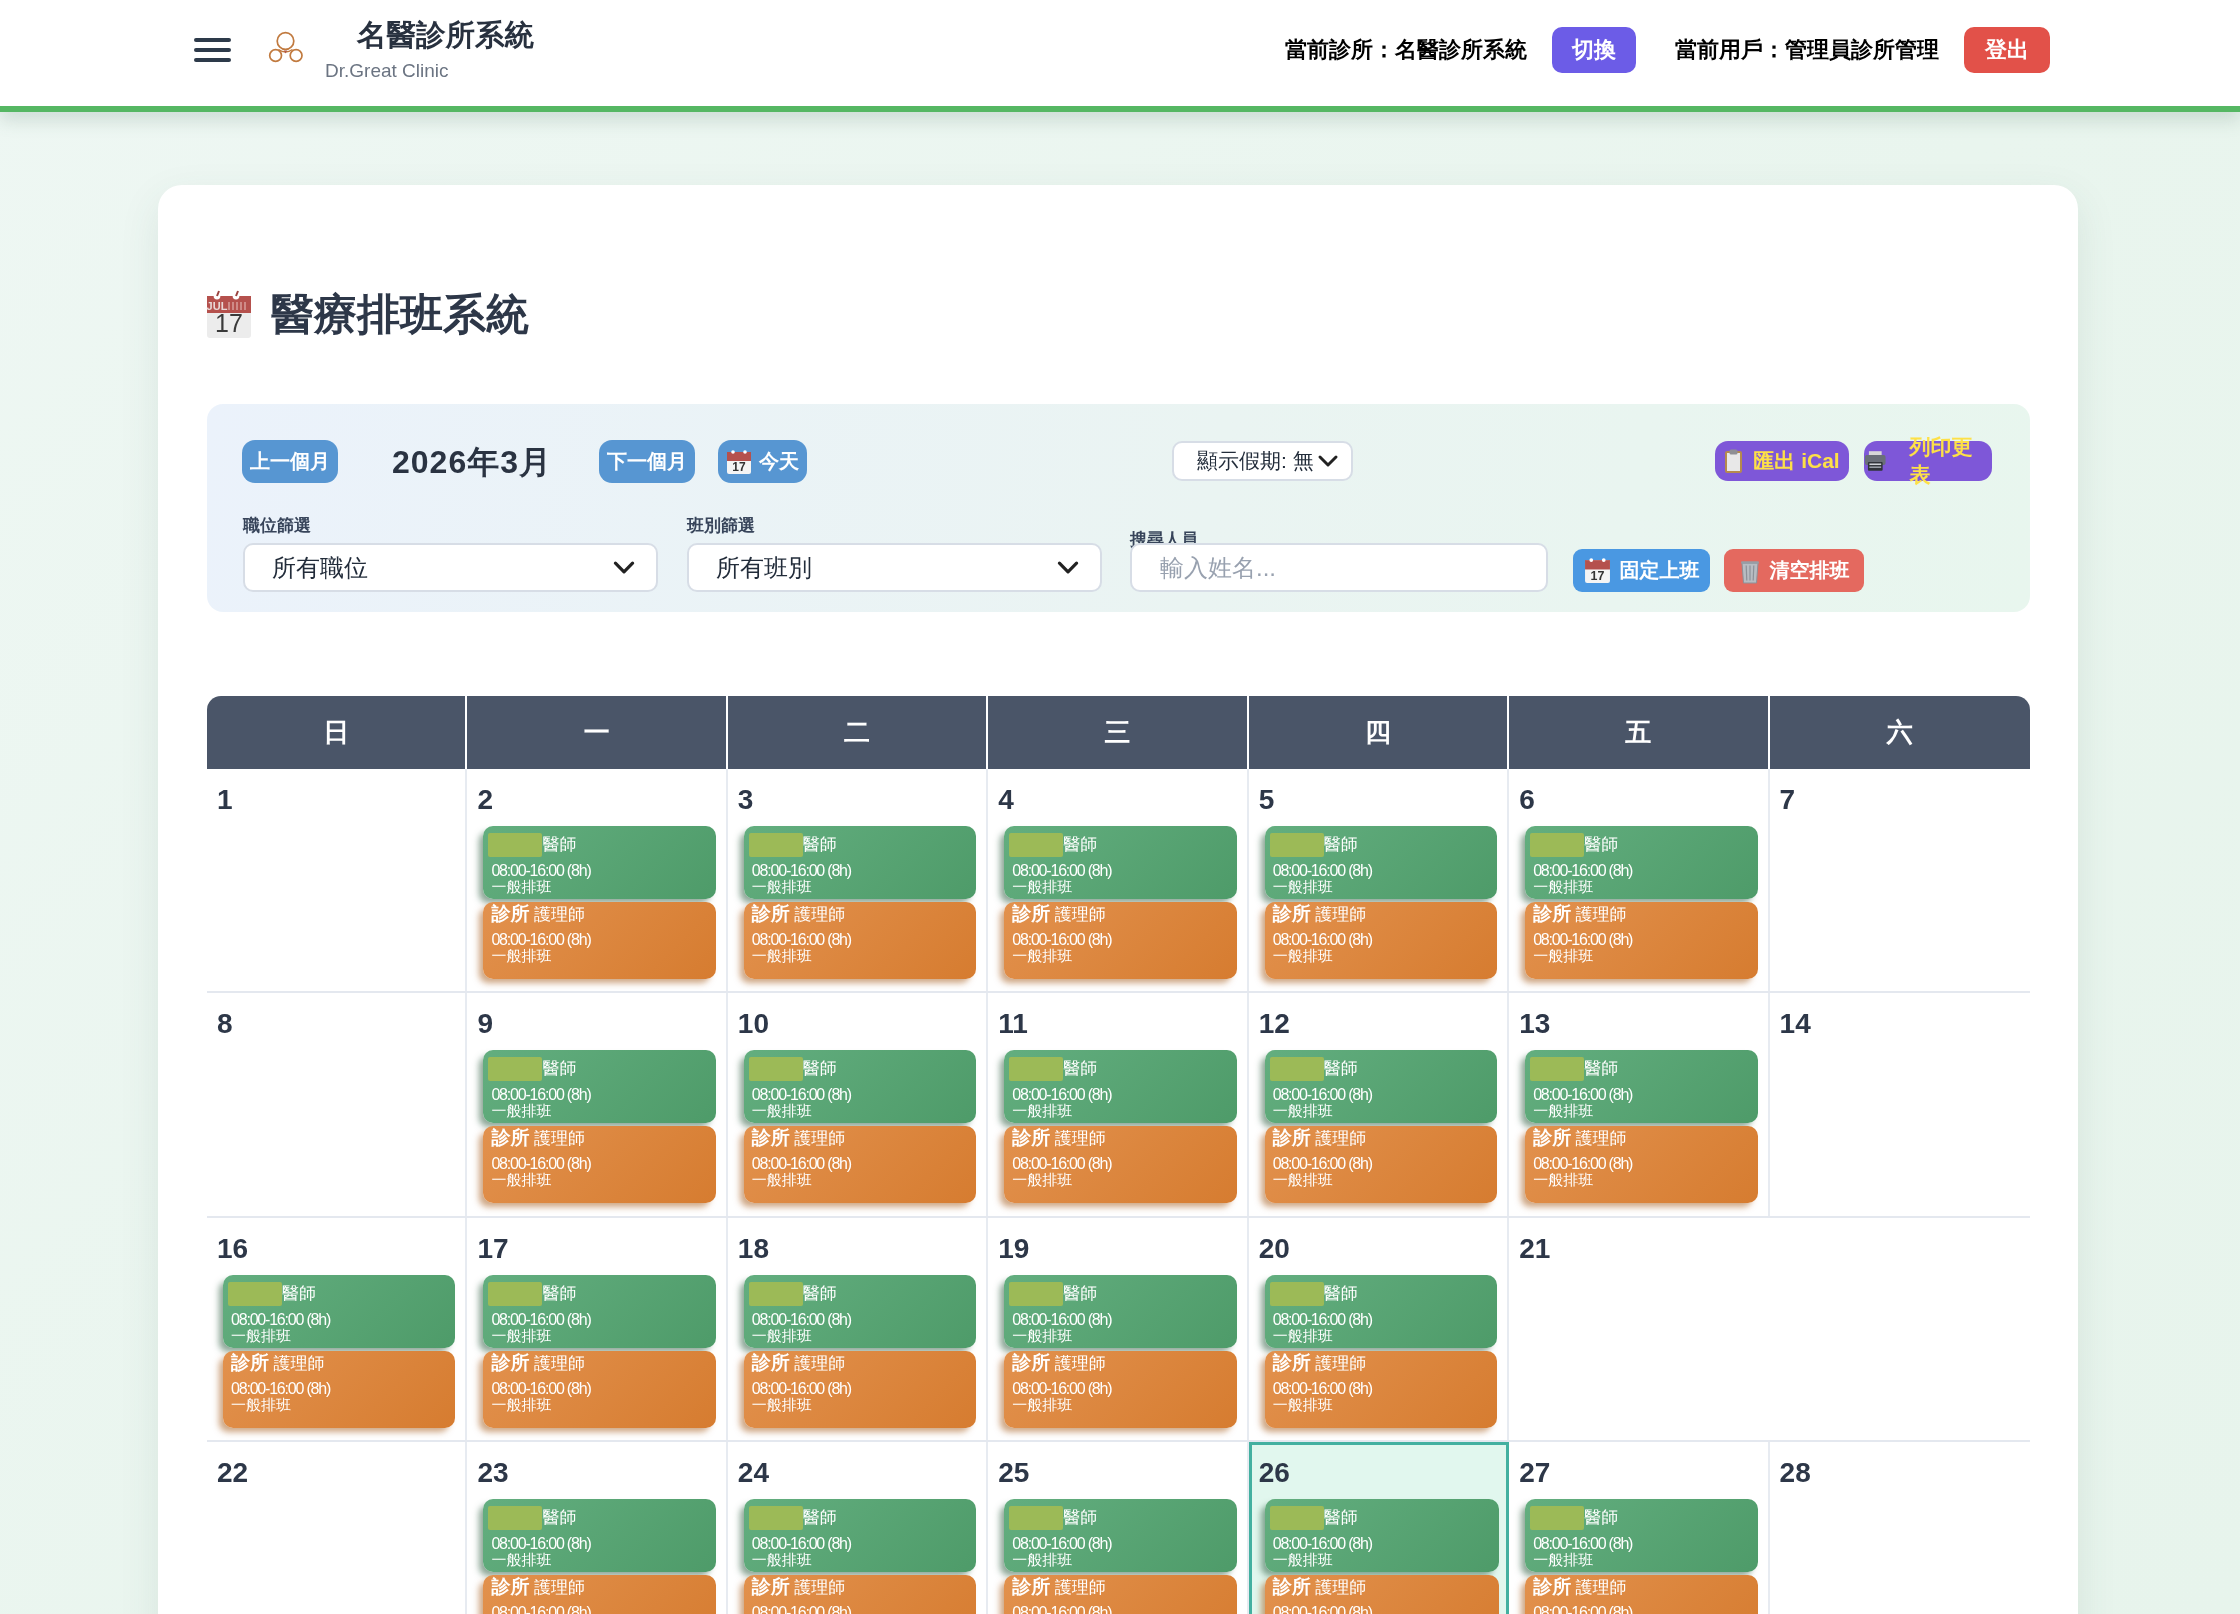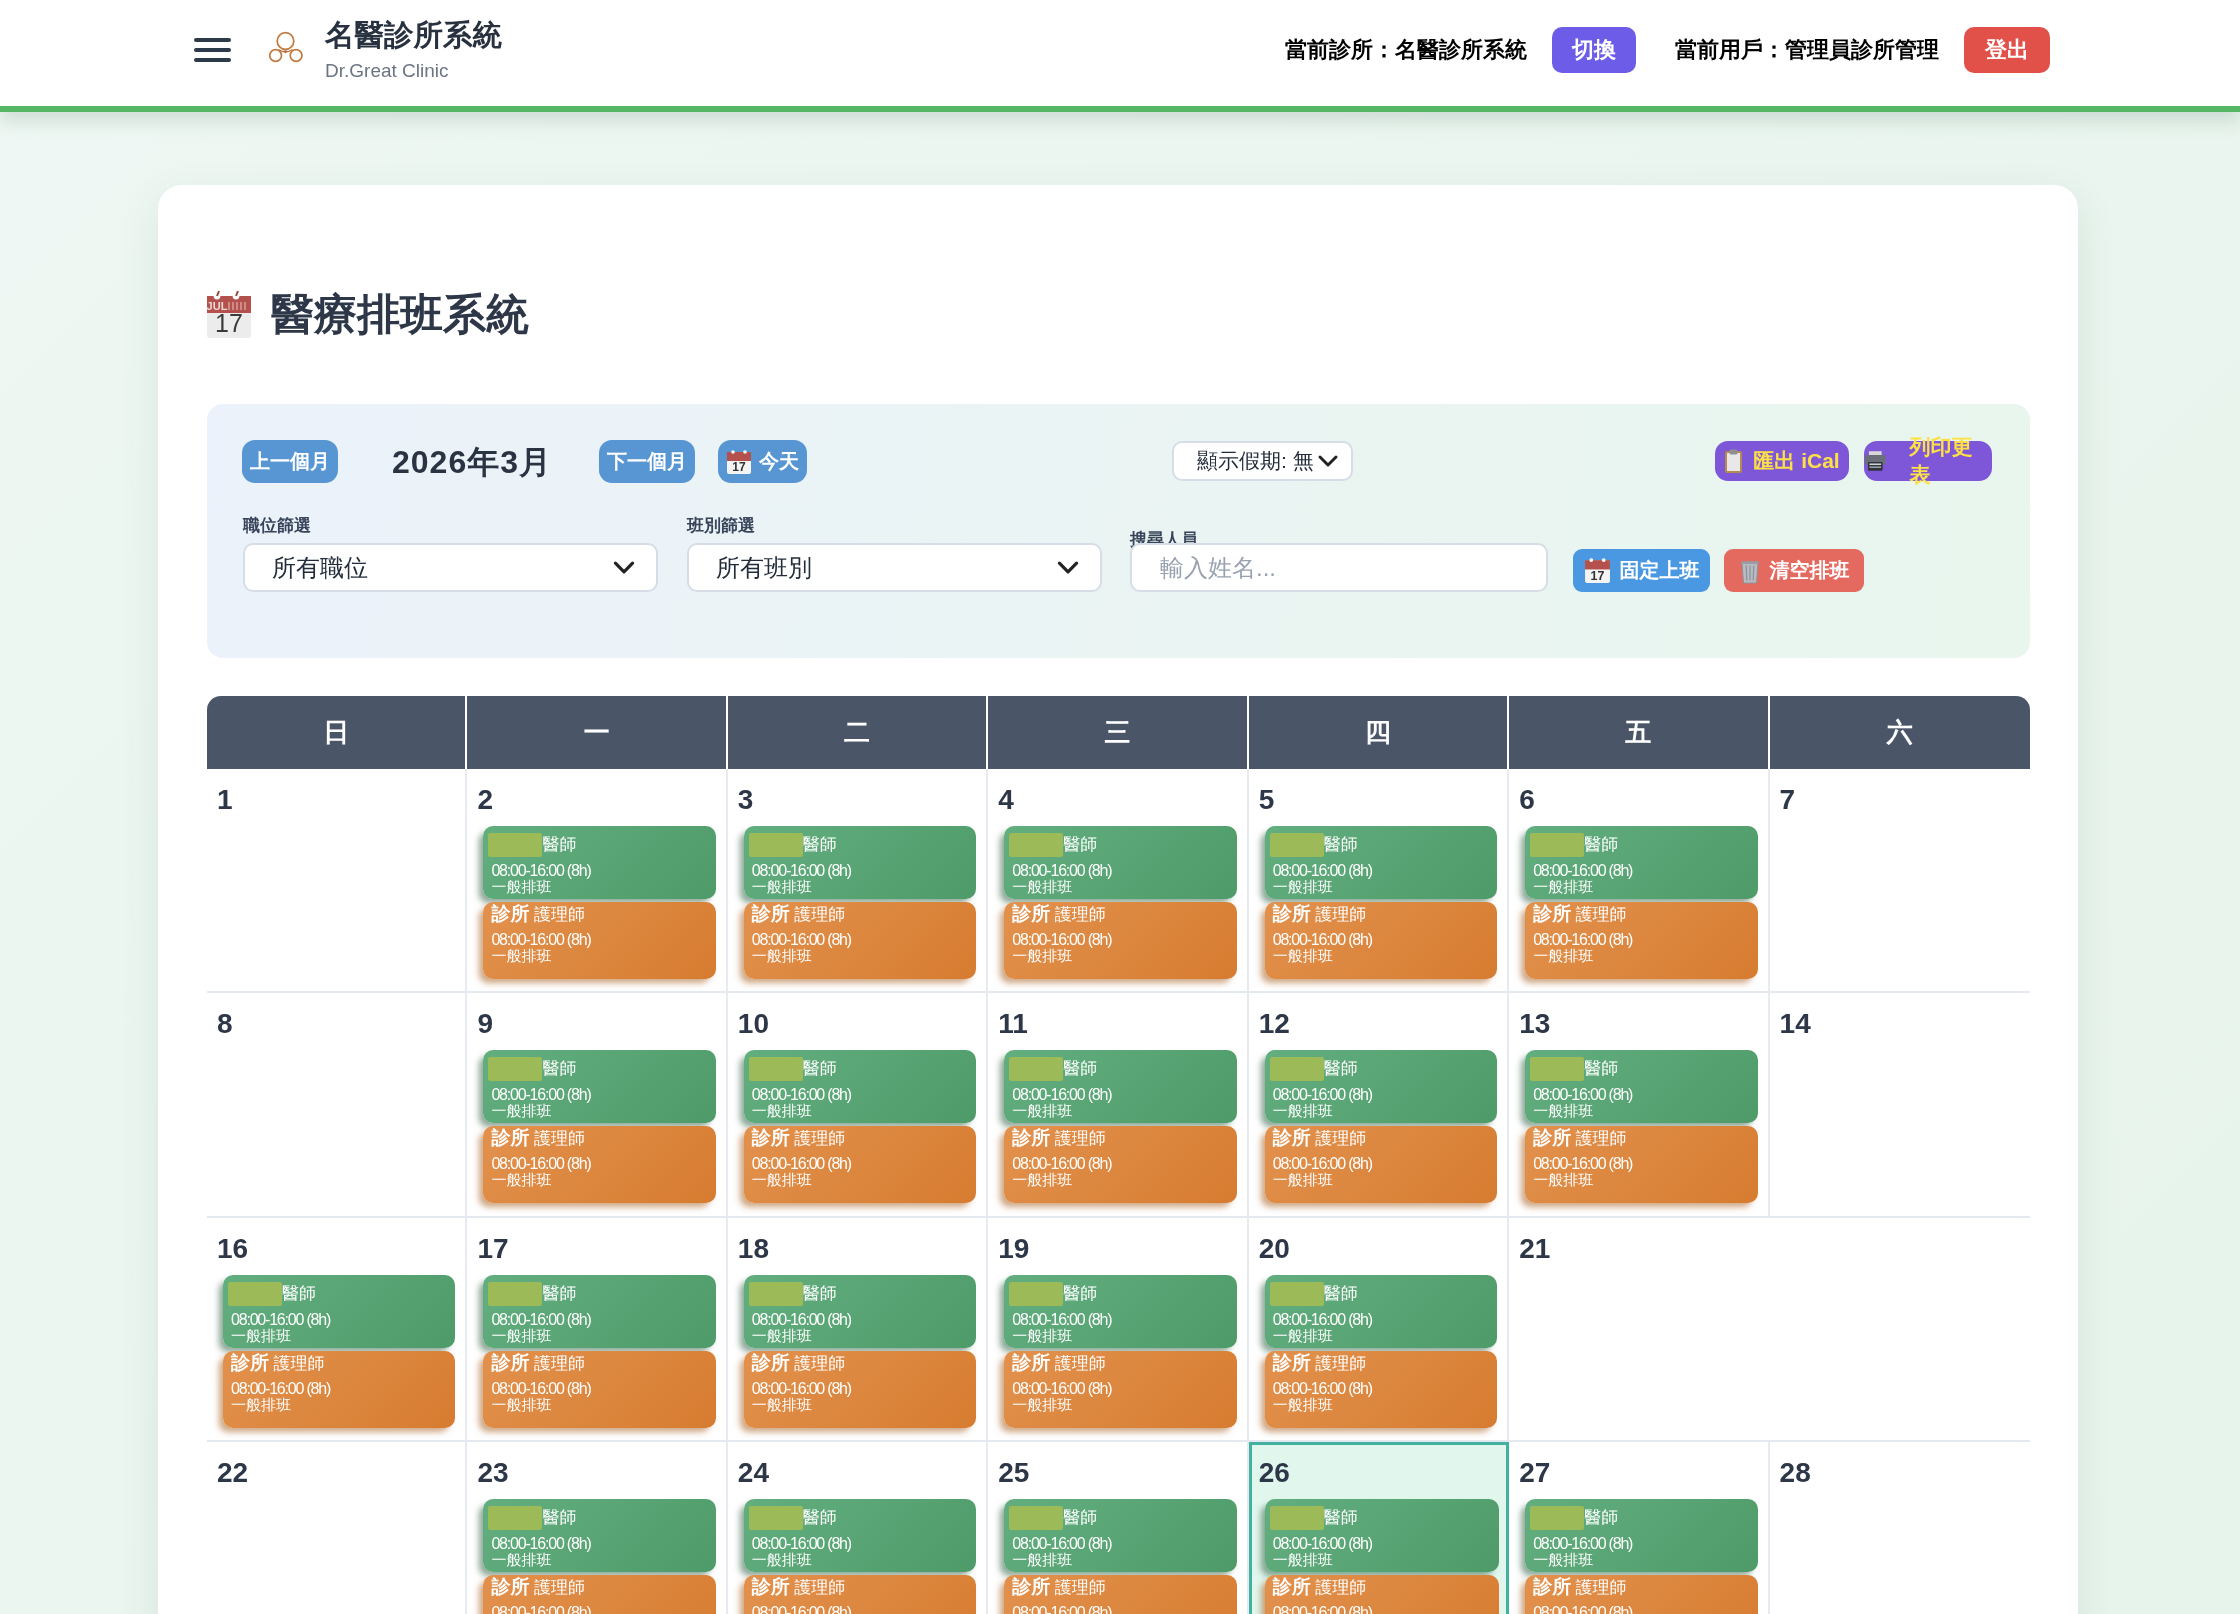--- a/index.html
+++ b/index.html
@@ -13,39 +13,39 @@
 
 .hdr {
   position:absolute; left:0; top:0; width:2240px; height:112px;
   background:#ffffff; border-bottom:6px solid #55b763;
   box-shadow:0 9px 16px rgba(90,125,110,0.20);
 }
 .burger { position:absolute; left:194px; top:38px; width:37px; }
 .burger div { height:4px; background:#2d3a4a; border-radius:2px; margin-bottom:6px; }
 .logo { position:absolute; left:266px; top:18px; }
 .brand { position:absolute; left:325px; top:16px; }
-.brand .t { font-size:29.5px; font-weight:bold; color:#28313f; }
+.brand .t { font-size:29.5px; font-weight:bold; color:#28313f;margin-left:32px; }
 .brand .s { font-size:19px; color:#6b7482; margin-top:4px; }
 .hdr-right { position:absolute; right:190px; top:0; height:100px; display:flex; align-items:center; gap:25px; }
 .lbl.user { margin-left:14px; }
 .hdr-right .lbl { font-size:22px; font-weight:bold; color:#000000; }
 .btn-switch { background:#6c5ce7; color:#fff; font-size:22px; font-weight:bold;
   border-radius:10px; padding:0 20px; height:46px; line-height:46px; }
 .btn-logout { background:#e25149; color:#fff; font-size:22px; font-weight:bold;
   border-radius:10px; padding:0 21px; height:46px; line-height:46px; }
 
 .card {
   position:absolute; left:158px; top:185px; width:1920px; height:1700px;
   background:#ffffff; border-radius:24px; box-shadow:0 14px 40px rgba(60,90,80,0.10);
 }
 .h1row { position:absolute; left:48px; top:101px; display:flex; align-items:center; }
 .h1row h1 { font-size:43px; font-weight:bold; color:#2d3748; margin-left:19px; }
 
 .toolbar {
-  position:absolute; left:49px; top:219px; width:1823px; height:254px;
+  position:absolute; left:49px; top:219px; width:1823px; height:208px;
   border-radius:16px;
   background:linear-gradient(100deg,#ebf2fb 0%, #eaf4f2 55%, #e8f6ee 100%);
 }
 .abs { position:absolute; }
 .btn-blue {
   background:#5796d2; color:#fff; font-size:20px; font-weight:bold;
   border-radius:13px; text-align:center; display:flex; align-items:center; justify-content:center;
 }
 .monthtitle { font-size:32px; font-weight:bold; color:#2a3342; letter-spacing:1px; white-space:nowrap; }
 .sel {

